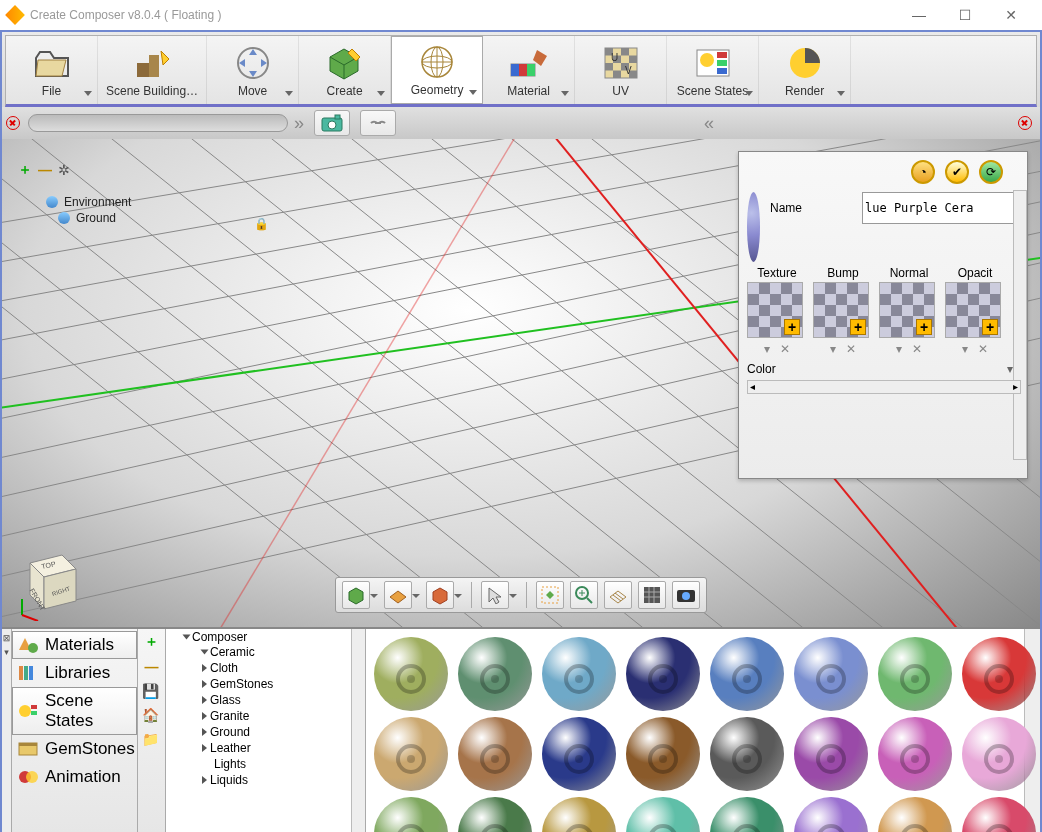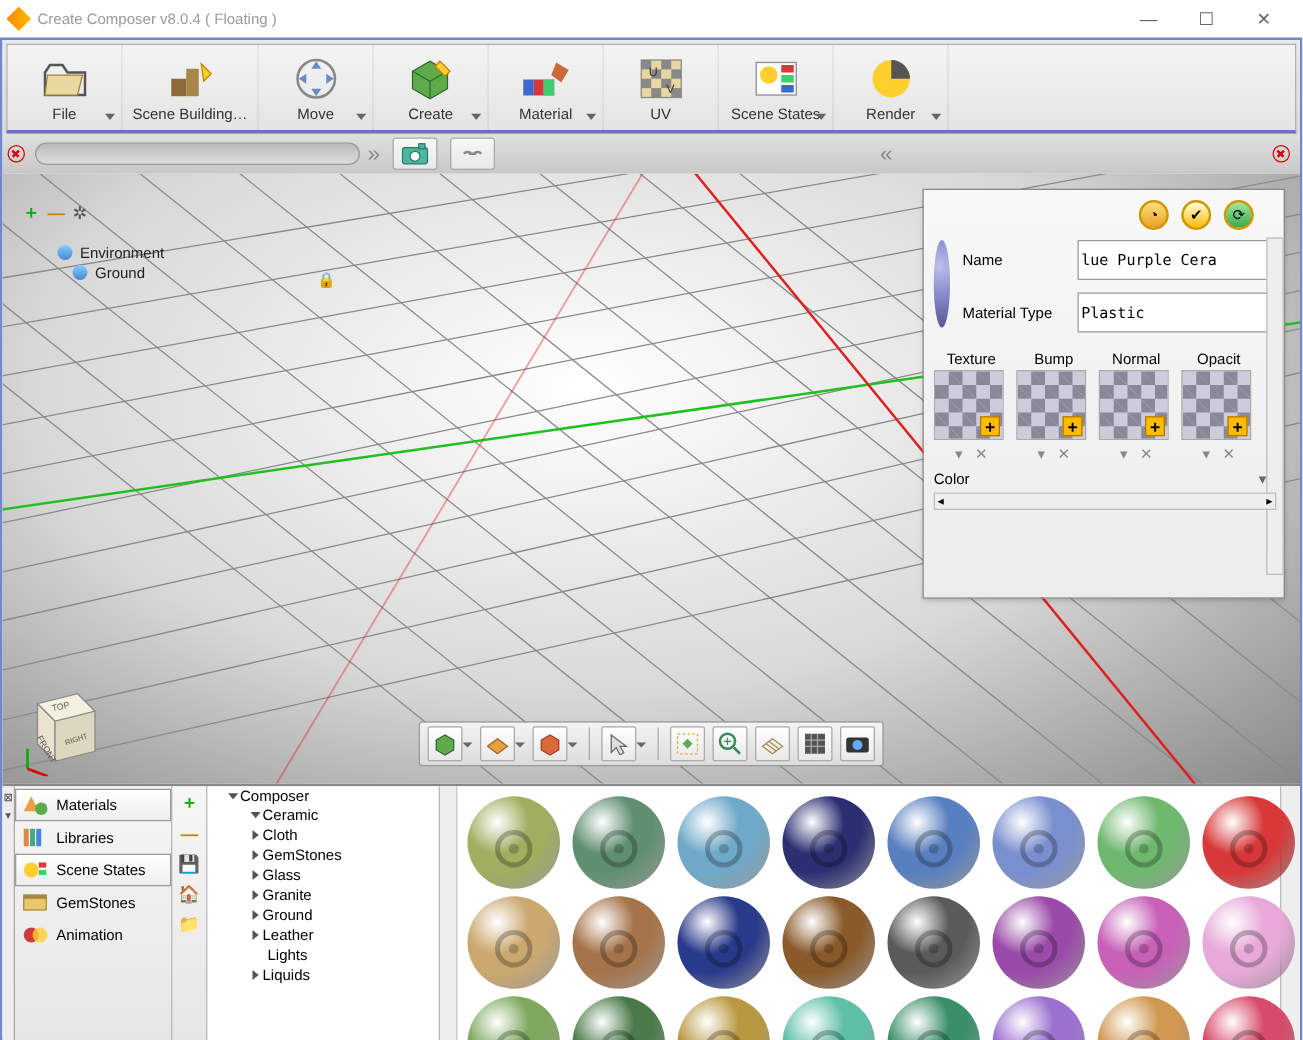--- a/index.html
+++ b/index.html
@@ -74,21 +74,21 @@
 .texctrls { display:flex; justify-content:center; gap:10px; margin-top:4px; color:#888;}
 .colorrow{display:flex;align-items:center;margin-top:6px;}
 .matpanel .hbar{height:14px;background:#eee;border:1px solid #bbb;margin-top:4px;position:relative;}
 .matpanel .vscroll{position:absolute;right:0;top:38px;bottom:18px;width:14px;background:#eee;border:1px solid #bbb;}
 
 
 .dock { height: 206px; display:flex; border-top:2px solid #888; background:#ededed; }
 .dock-left { width:10px; background:#ededed; border-right:1px solid #aaa; display:flex;flex-direction:column;align-items:center;padding-top:4px;gap:4px;}
 .dock-left span{font-size:9px;color:#555;}
 .tabs { width:126px; border-right:1px solid #aaa; background:linear-gradient(#f6f6f6,#e6e6e6); padding:2px 0; }
-.tab { display:flex; align-items:center; gap:6px; padding:3px 4px; font-size:12px; border:1px solid transparent;}
+.tab { display:flex; align-items:center; gap:6px; padding:3px 4px; font-size:17px; border:1px solid transparent;}
 .tab.sel{background:linear-gradient(#fff,#eee);border:1px solid #999;}
 .tabicon{width:22px;height:18px;display:inline-block;}
 .toolcol { width:28px; border-right:1px solid #aaa; background:linear-gradient(#f6f6f6,#e6e6e6); display:flex; flex-direction:column; align-items:center; gap:8px; padding-top:4px;}
 .toolcol span{font-size:14px;}
 .tree { width:200px; border-right:1px solid #aaa; background:#fff; font-size:12px; position:relative;}
 .tree-inner{overflow:hidden; height:100%;}
 .tree ul{list-style:none;padding-left:16px;}
 .tree li{padding:1px 2px;}
 .tree li.sel{background:#dfecd4;}
 .tree .caret{display:inline-block;width:0;height:0;border-top:4px solid transparent;border-bottom:4px solid transparent;border-left:5px solid #555;margin-right:3px;}
@@ -146,20 +146,33 @@
       </div>
       <div class="tbtn">
         <div class="ticon">
             <svg width="38" height="36">
               <path d="M4 12 L18 4 L32 12 L32 26 L18 34 L4 26 Z" fill="#5faa4a" stroke="#2a6a2a"></path>
               <path d="M4 12 L18 20 L32 12 M18 20 V34" stroke="#2a6a2a" fill="none"></path>
               <path d="M26 4 L34 12 L30 16 L22 8 Z" fill="#ffcf30" stroke="#c08000"></path>
             </svg>
           </div>
         <div class="tlabel">Create</div>
+          <div class="dd"></div>
+      </div>
+      <div class="tbtn sel">
+        <div class="ticon">
+            <svg width="36" height="36">
+              <circle cx="18" cy="18" r="15" fill="none" stroke="#a8863a" stroke-width="1.5"></circle>
+              <ellipse cx="18" cy="18" rx="15" ry="6" fill="none" stroke="#a8863a"></ellipse>
+              <ellipse cx="18" cy="18" rx="6" ry="15" fill="none" stroke="#a8863a"></ellipse>
+              <line x1="3" y1="18" x2="33" y2="18" stroke="#a8863a"></line>
+              <line x1="18" y1="3" x2="18" y2="33" stroke="#a8863a"></line>
+            </svg>
+          </div>
+        <div class="tlabel">Geometry</div>
           <div class="dd"></div>
       </div>
       <div class="tbtn">
         <div class="ticon">
             <svg width="40" height="34">
               <rect x="2" y="18" width="24" height="12" fill="#fff" stroke="#888"></rect>
               <rect x="2" y="18" width="8" height="12" fill="#3a6ad0"></rect>
               <rect x="10" y="18" width="8" height="12" fill="#d03a3a"></rect>
               <rect x="18" y="18" width="8" height="12" fill="#3ad06a"></rect>
               <path d="M28 4 L38 10 L32 20 L24 14 Z" fill="#c86a3a"></path>
@@ -372,24 +385,20 @@
           <div class="circbtn" style="background:linear-gradient(#ffe080,#e8a020);">◔</div>
           <div class="circbtn">✔</div>
           <div class="circbtn" style="background:linear-gradient(#a0e8a0,#3aa84a);">⟳</div>
         </div>
         <div style="display:flex;">
           <div class="matprev"></div>
           <div class="matfields">
             <div class="matrow">
               <label>Name</label>
               <input value="lue Purple Cera" style="">
-            </div>
-            <div class="matrow">
-              <label>Material Type</label>
-              <input value="Plastic" style="">
             </div>
           </div>
         </div>
         <div class="texcols">
           <div class="texcol">
               <div class="lbl">Texture</div>
               <div class="texslot checker">
                 <div class="add">+</div>
               </div>
               <div class="texctrls">

